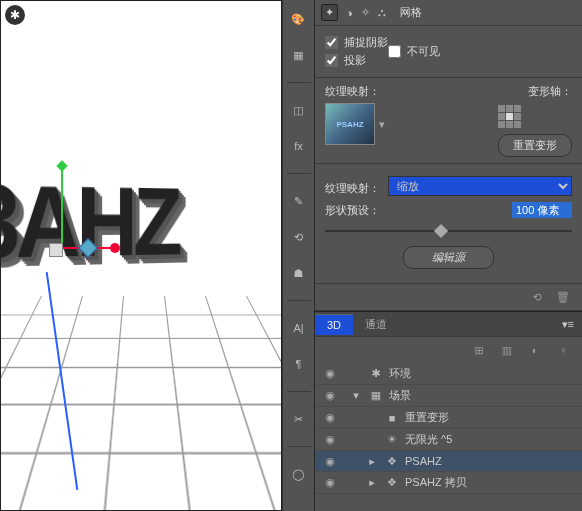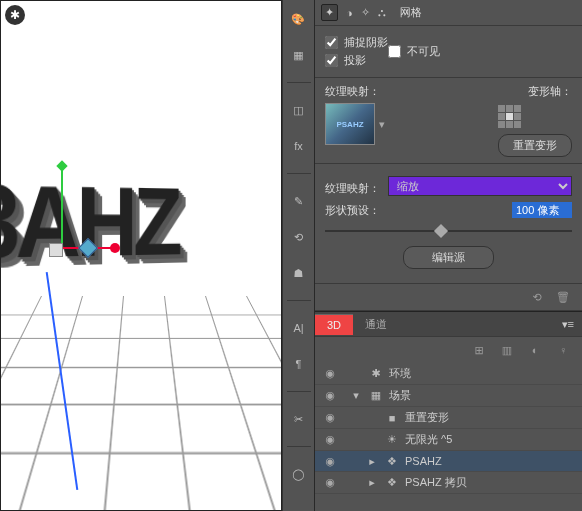--- a/index.html
+++ b/index.html
@@ -27,30 +27,30 @@
 .section { padding: 6px 10px; border-bottom: 1px solid #3a3a3a; }
 .checkrow { display: flex; align-items: center; gap: 6px; margin: 3px 0; }
 .checkrow input { accent-color: #666; }
 .row2 { display: flex; justify-content: space-between; align-items: flex-start; gap: 10px; }
 .label { color: #ddd; }
 .thumb { width: 50px; height: 42px; background: linear-gradient(135deg, #7bb 0%, #468 50%, #234 100%); border: 1px solid #888; display: flex; align-items: center; justify-content: center; font-size: 8px; color: #9cf; font-weight: bold; overflow: hidden; }
 .btn { background: #5a5a5a; border: 1px solid #333; border-radius: 10px; padding: 3px 14px; color: #ddd; cursor: pointer; font-size: 11px; }
 .grid9 { display: grid; grid-template-columns: repeat(3, 7px); grid-template-rows: repeat(3, 7px); gap: 1px; }
 .grid9 div { background: #888; }
 .selrow { display: flex; align-items: flex-end; gap: 8px; margin: 6px 0; }
-.selrow select { flex: 1; background: #6d28d9; border: 1px solid #333; color: #ccc; padding: 2px 4px; font-size: 11px; }
+.selrow select { flex: 1; background: #1d4ed8; border: 1px solid #333; color: #ccc; padding: 2px 4px; font-size: 11px; }
 .numinput { width: 60px; background: #fff; color: #000; border: 1px solid #2a6dd4; padding: 1px 3px; font-size: 11px; }
 .numinput.sel { background: #2a6dd4; color: #fff; }
 .slider { position: relative; height: 14px; margin: 4px 0; }
 .slider .track { position: absolute; top: 6px; left: 0; right: 0; height: 2px; background: #333; }
 .slider .handle { position: absolute; top: 2px; left: 45%; width: 10px; height: 10px; background: #aaa; transform: rotate(45deg); }
 .iconbtn { width: 18px; height: 18px; display: inline-flex; align-items: center; justify-content: center; color: #999; cursor: pointer; }
 .panel-tabs { display: flex; align-items: center; height: 26px; border-top: 1px solid #222; border-bottom: 1px solid #3a3a3a; background: #454545; }
 .panel-tabs .ptab { padding: 4px 12px; color: #aaa; cursor: pointer; }
-.panel-tabs .ptab.active { background: #ef4444; color: #eee; border-top: 1px solid #666; }
+.panel-tabs .ptab.active { background: #1d4ed8; color: #eee; border-top: 1px solid #666; }
 .panel-tabs .menuarrow { margin-left: auto; padding: 0 8px; cursor: pointer; }
 .filterrow { display: flex; align-items: center; gap: 10px; padding: 4px 10px; justify-content: flex-end; }
 .layerlist { flex: 1; overflow: auto; }
 .layer { display: flex; align-items: center; gap: 6px; padding: 3px 8px; border-bottom: 1px solid #4a4a4a; cursor: pointer; }
 .layer.selected { background: #3e5166; }
 .layer .vis { width: 14px; height: 14px; display: flex; align-items: center; justify-content: center; color: #aaa; }
 .layer .indent { display: inline-block; }
 .layer .icn { width: 14px; text-align: center; color: #bbb; }
 .rightactions { display: flex; gap: 8px; justify-content: flex-end; padding: 4px 10px; border-bottom: 1px solid #3a3a3a; }
 </style>
@@ -153,21 +153,21 @@
     <div class="selrow">
       <span class="label">形状预设：</span>
       <div style="flex:1"></div>
       <input class="numinput sel" value="100 像素" style="">
     </div>
     <div class="slider">
       <div class="track"></div>
         <div class="handle"></div>
     </div>
     <div style="text-align:center;margin:8px 0;">
-      <button class="btn" style="padding:3px 28px;">编辑源</button>
+      <button class="btn" style="padding:3px 28px;font-style:italic;">编辑源</button>
     </div>
   </div>
 
   <div class="rightactions">
     <span class="iconbtn">⟲</span>
     <span class="iconbtn">🗑</span>
   </div>
 
   <div class="panel-tabs">
     <div class="ptab active">3D</div>

